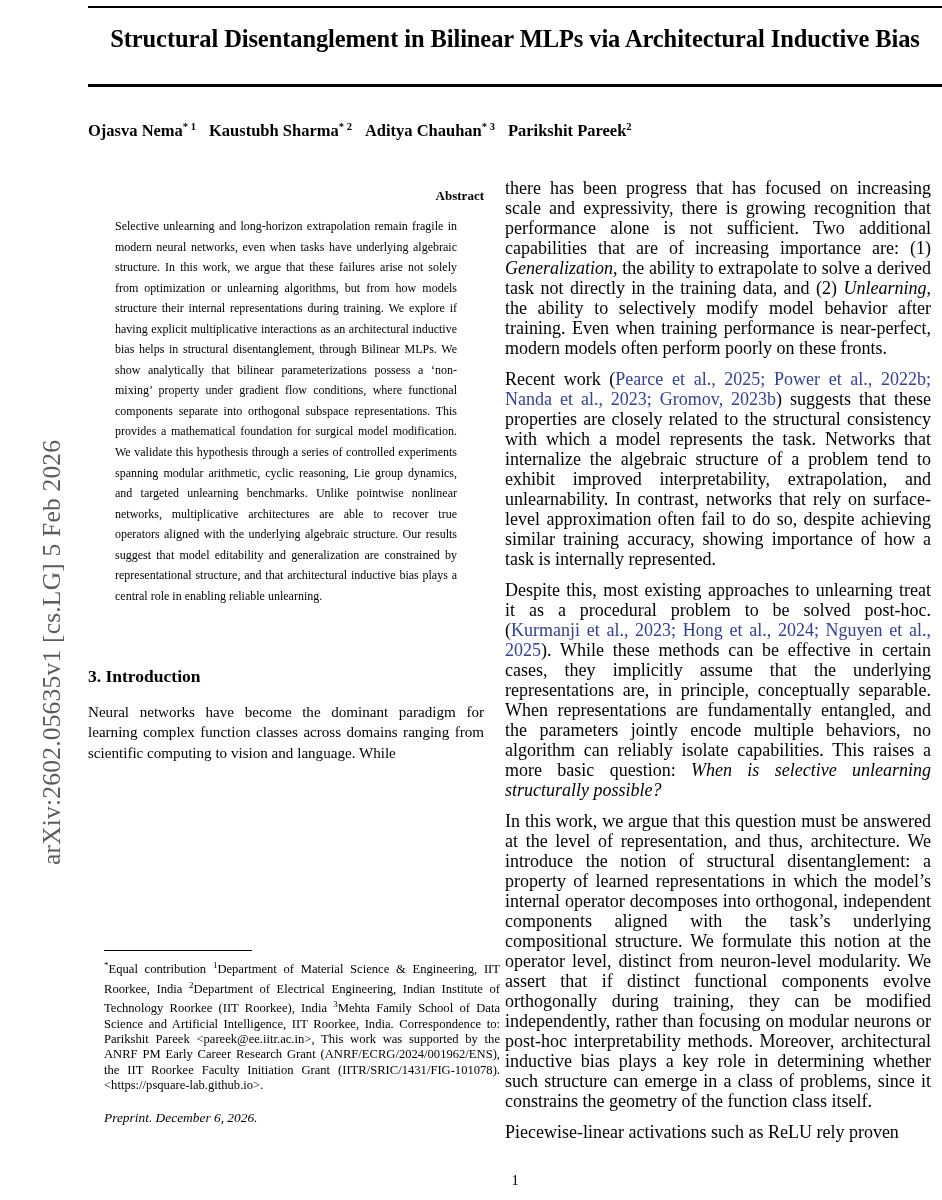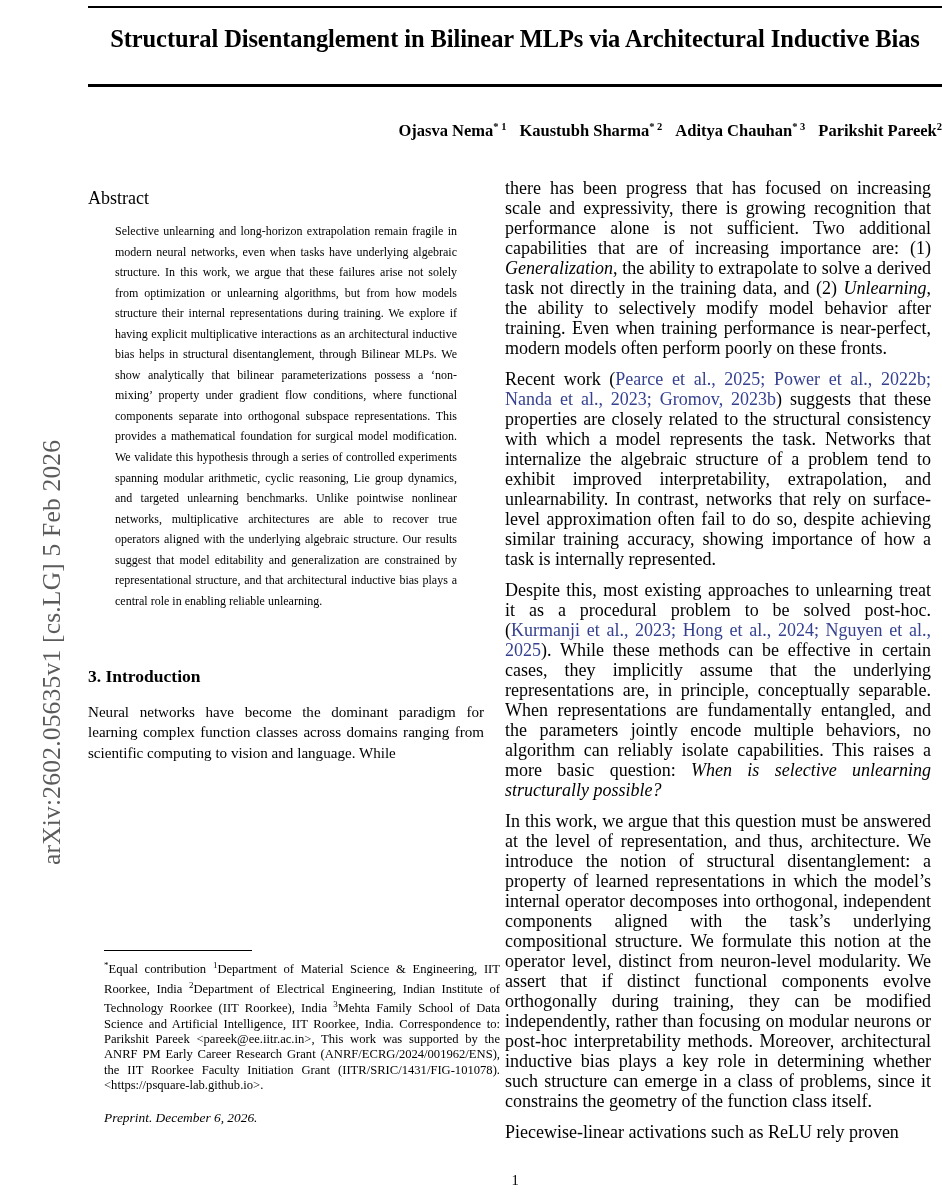--- a/index.html
+++ b/index.html
@@ -72,44 +72,44 @@
     font-size: 24.5px;
     line-height: 30px;
     letter-spacing: -0.1px;
   }
 
   #authors {
     position: absolute;
     left: 0;
     top: 120px;
     width: 854px;
-    text-align: right;
+    text-align: left;
     font-weight: bold;
     font-size: 16.5px;
   }
   #authors .sup {
     font-size: 10.5px;
     vertical-align: super;
     font-weight: bold;
   }
   #authors .auth-gap { display: inline-block; width: 13px; }
 
   
   .col {
     position: absolute;
     top: 178px;
     width: 396px;
   }
   .col-left  { left: 0px; }
   .col-right { left: 417px; }
 
   .abstract-head {
-    text-align: left;
-    font-weight: normal;
-    font-size: 18px;
+    text-align: right;
+    font-weight: bold;
+    font-size: 13px;
     margin: 10px 0 12px 0;
   }
   .abstract-body {
     margin: 0 27px 0 27px;
     font-size: 12px;
     line-height: 20.55px;
     text-align: justify;
     text-justify: inter-word;
     hyphens: manual;
   }

